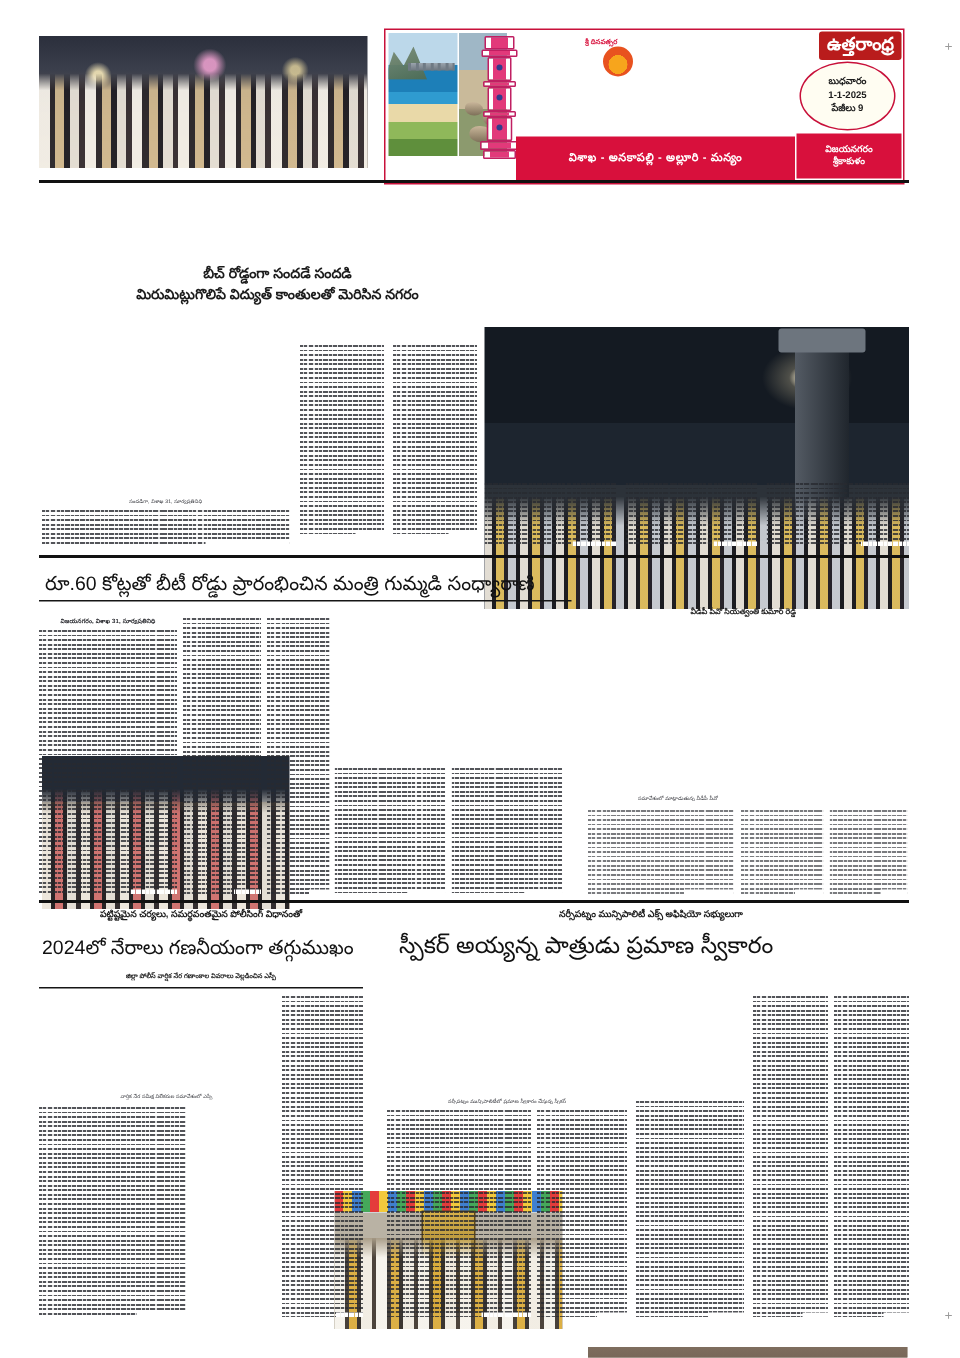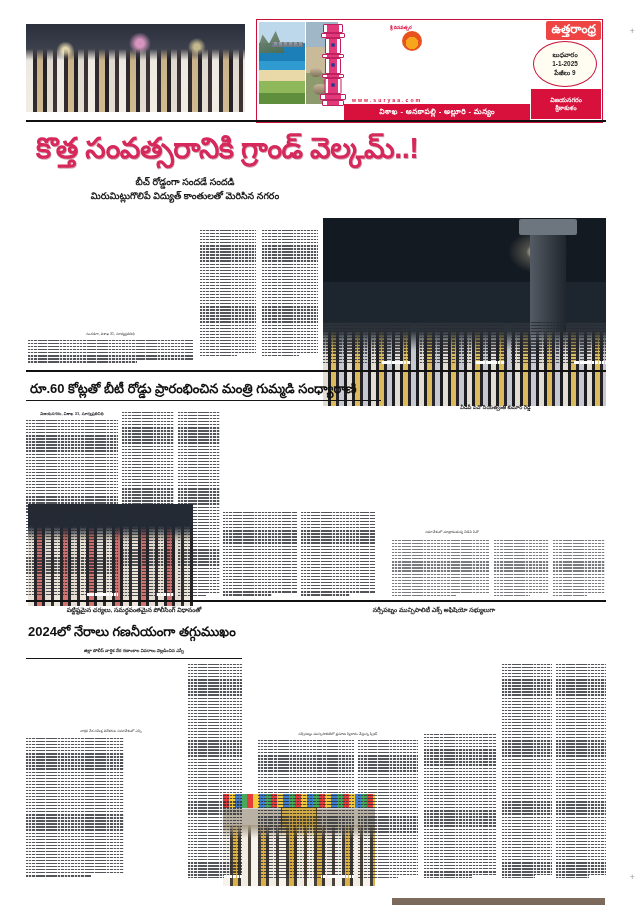--- a/index.html
+++ b/index.html
@@ -188,21 +188,21 @@
   }
   .brand-sub{
     position:absolute;font-size:5.2px;letter-spacing:2px;color:#d8103c;font-weight:700;
   }
   .mast-strip{
     position:absolute;background:#d8103c;color:#fff;font-weight:700;
     display:flex;align-items:center;justify-content:center;
     font-size:7.5px;letter-spacing:.4px;white-space:nowrap;
   }
   .edition-tag{
-    position:absolute;background:#ef4444;color:#fff;font-weight:700;
+    position:absolute;background:#b91c1c;color:#fff;font-weight:700;
     font-size:12px;display:flex;align-items:center;justify-content:center;
     padding:1px 5px;border-radius:2px;white-space:nowrap;
   }
   .date-oval{
     position:absolute;border:1px solid #c8103a;border-radius:50%;
     background:#fffdf2;display:flex;flex-direction:column;
     align-items:center;justify-content:center;gap:1px;
     color:#1c1c1c;font-weight:700;font-size:6.4px;line-height:8px;
   }
   .place-box{
@@ -220,21 +220,21 @@
   .hl-main{
     position:absolute;color:#d6285a;font-weight:700;
     font-size:29px;line-height:30px;letter-spacing:-.5px;white-space:nowrap;
     text-shadow:.7px .7px 0 rgba(120,10,45,.35);
   }
   .hl-sub{
     position:absolute;text-align:center;color:#1b1b1b;font-weight:700;
     font-size:9.4px;line-height:12.6px;white-space:nowrap;
   }
   .hl-sec{
-    position:absolute;color:#111;font-weight:700;
+    position:absolute;color:#111;font-weight:400;
     font-size:13px;line-height:15px;white-space:nowrap;
   }
   .hl-sec.big{font-size:15.5px;line-height:18px;}
   .kicker{
     position:absolute;color:#1a1a1a;font-weight:700;font-size:6.2px;
     line-height:8px;white-space:nowrap;text-align:center;
   }
   .byline-c{
     position:absolute;color:#222;font-weight:700;font-size:5.2px;
     white-space:nowrap;text-align:center;
@@ -298,26 +298,25 @@
       <span>బుధవారం</span>
       <span>1-1-2025</span>
       <span>పేజీలు 9</span>
     </div>
 
     <div class="place-box" style="right:2px;top:70px;width:70px;height:30px;">
       <span>విజయనగరం</span>
       <span>శ్రీకాకుళం</span>
     </div>
 
-    <div class="mast-strip" style="left:88px;bottom:3px;width:186px;height:16px;">విశాఖ - అనకాపల్లి - అల్లూరి - మన్యం</div>
+    <div class="mast-strip" style="left:88px;bottom:3px;width:186px;height:29px;">విశాఖ - అనకాపల్లి - అల్లూరి - మన్యం</div>
   </div>
 
   <div class="hr-med" style="position:absolute;left:26px;top:120px;width:580px;"></div>
 
-  <span class="hl-main" style="left:36px;top:133px;">కొత్త సంవత్సరానికి గ్రాండ్ వెల్కమ్..!</span>
 
   <span class="hl-sub" style="left:30px;top:190px;width:310px;">మిరుమిట్లుగొలిపే విద్యుత్ కాంతులతో మెరిసిన నగరం</span>
   <span class="hl-sub" style="left:40px;top:176px;width:290px;">బీచ్ రోడ్డంగా సందడే సందడి</span>
 
   <div class="photo ph-night" style="left:323px;top:130px;width:283px;height:188px;">
     <div class="tower2"></div>
       <div class="crowdline"></div>
   </div>
 
   <div class="photo ph-celebrate" style="left:28px;top:228px;width:165px;height:102px;">
@@ -364,20 +363,21 @@
   <div class="body-text lite" style="position:absolute;left:494px;top:540px;width:55px;height:56px;"></div>
   <div class="body-text lite" style="position:absolute;left:553px;top:540px;width:52px;height:56px;"></div>
 
   <div class="hr-med" style="position:absolute;left:26px;top:600px;width:580px;"></div>
 
   <span class="kicker" style="left:26px;top:606px;width:216px;">పట్టిష్టమైన చర్యలు, సమర్థవంతమైన పోలీసింగ్ విధానంతో</span>
   <span class="hl-sec" style="left:28px;top:624px;">2024లో నేరాలు గణనీయంగా తగ్గుముఖం</span>
   <span class="subkicker" style="left:26px;top:648px;width:216px;">జిల్లా పోలీస్ వార్షిక నేర గణాంకాల వివరాలు వెల్లడించిన ఎస్పీ</span>
 
   <span class="kicker" style="left:262px;top:606px;width:344px;">నర్సీపట్నం మున్సిపాలిటీ ఎక్స్ అఫిషియో సభ్యులుగా</span>
+  <span class="hl-sec big" style="left:266px;top:622px;">స్పీకర్ అయ్యన్న పాత్రుడు  ప్రమాణ స్వీకారం</span>
 
   <div class="hr-thin" style="position:absolute;left:26px;top:658px;width:216px;"></div>
 
   <div class="caption" style="position:absolute;left:38px;top:729px;width:146px;">వార్షిక నేర సమీక్ష విలేకరుల సమావేశంలో ఎస్పీ</div>
 
   <div class="body-text" style="position:absolute;left:26px;top:738px;width:98px;height:140px;"></div>
   <div class="body-text" style="position:absolute;left:128px;top:664px;width:52px;height:0px;"></div>
   <div class="body-text" style="position:absolute;left:188px;top:664px;width:54px;height:214px;"></div>
 
   <div class="caption" style="position:absolute;left:258px;top:732px;width:160px;">నర్సీపట్నం మున్సిపాలిటీలో ప్రమాణ స్వీకారం చేస్తున్న స్పీకర్</div>

